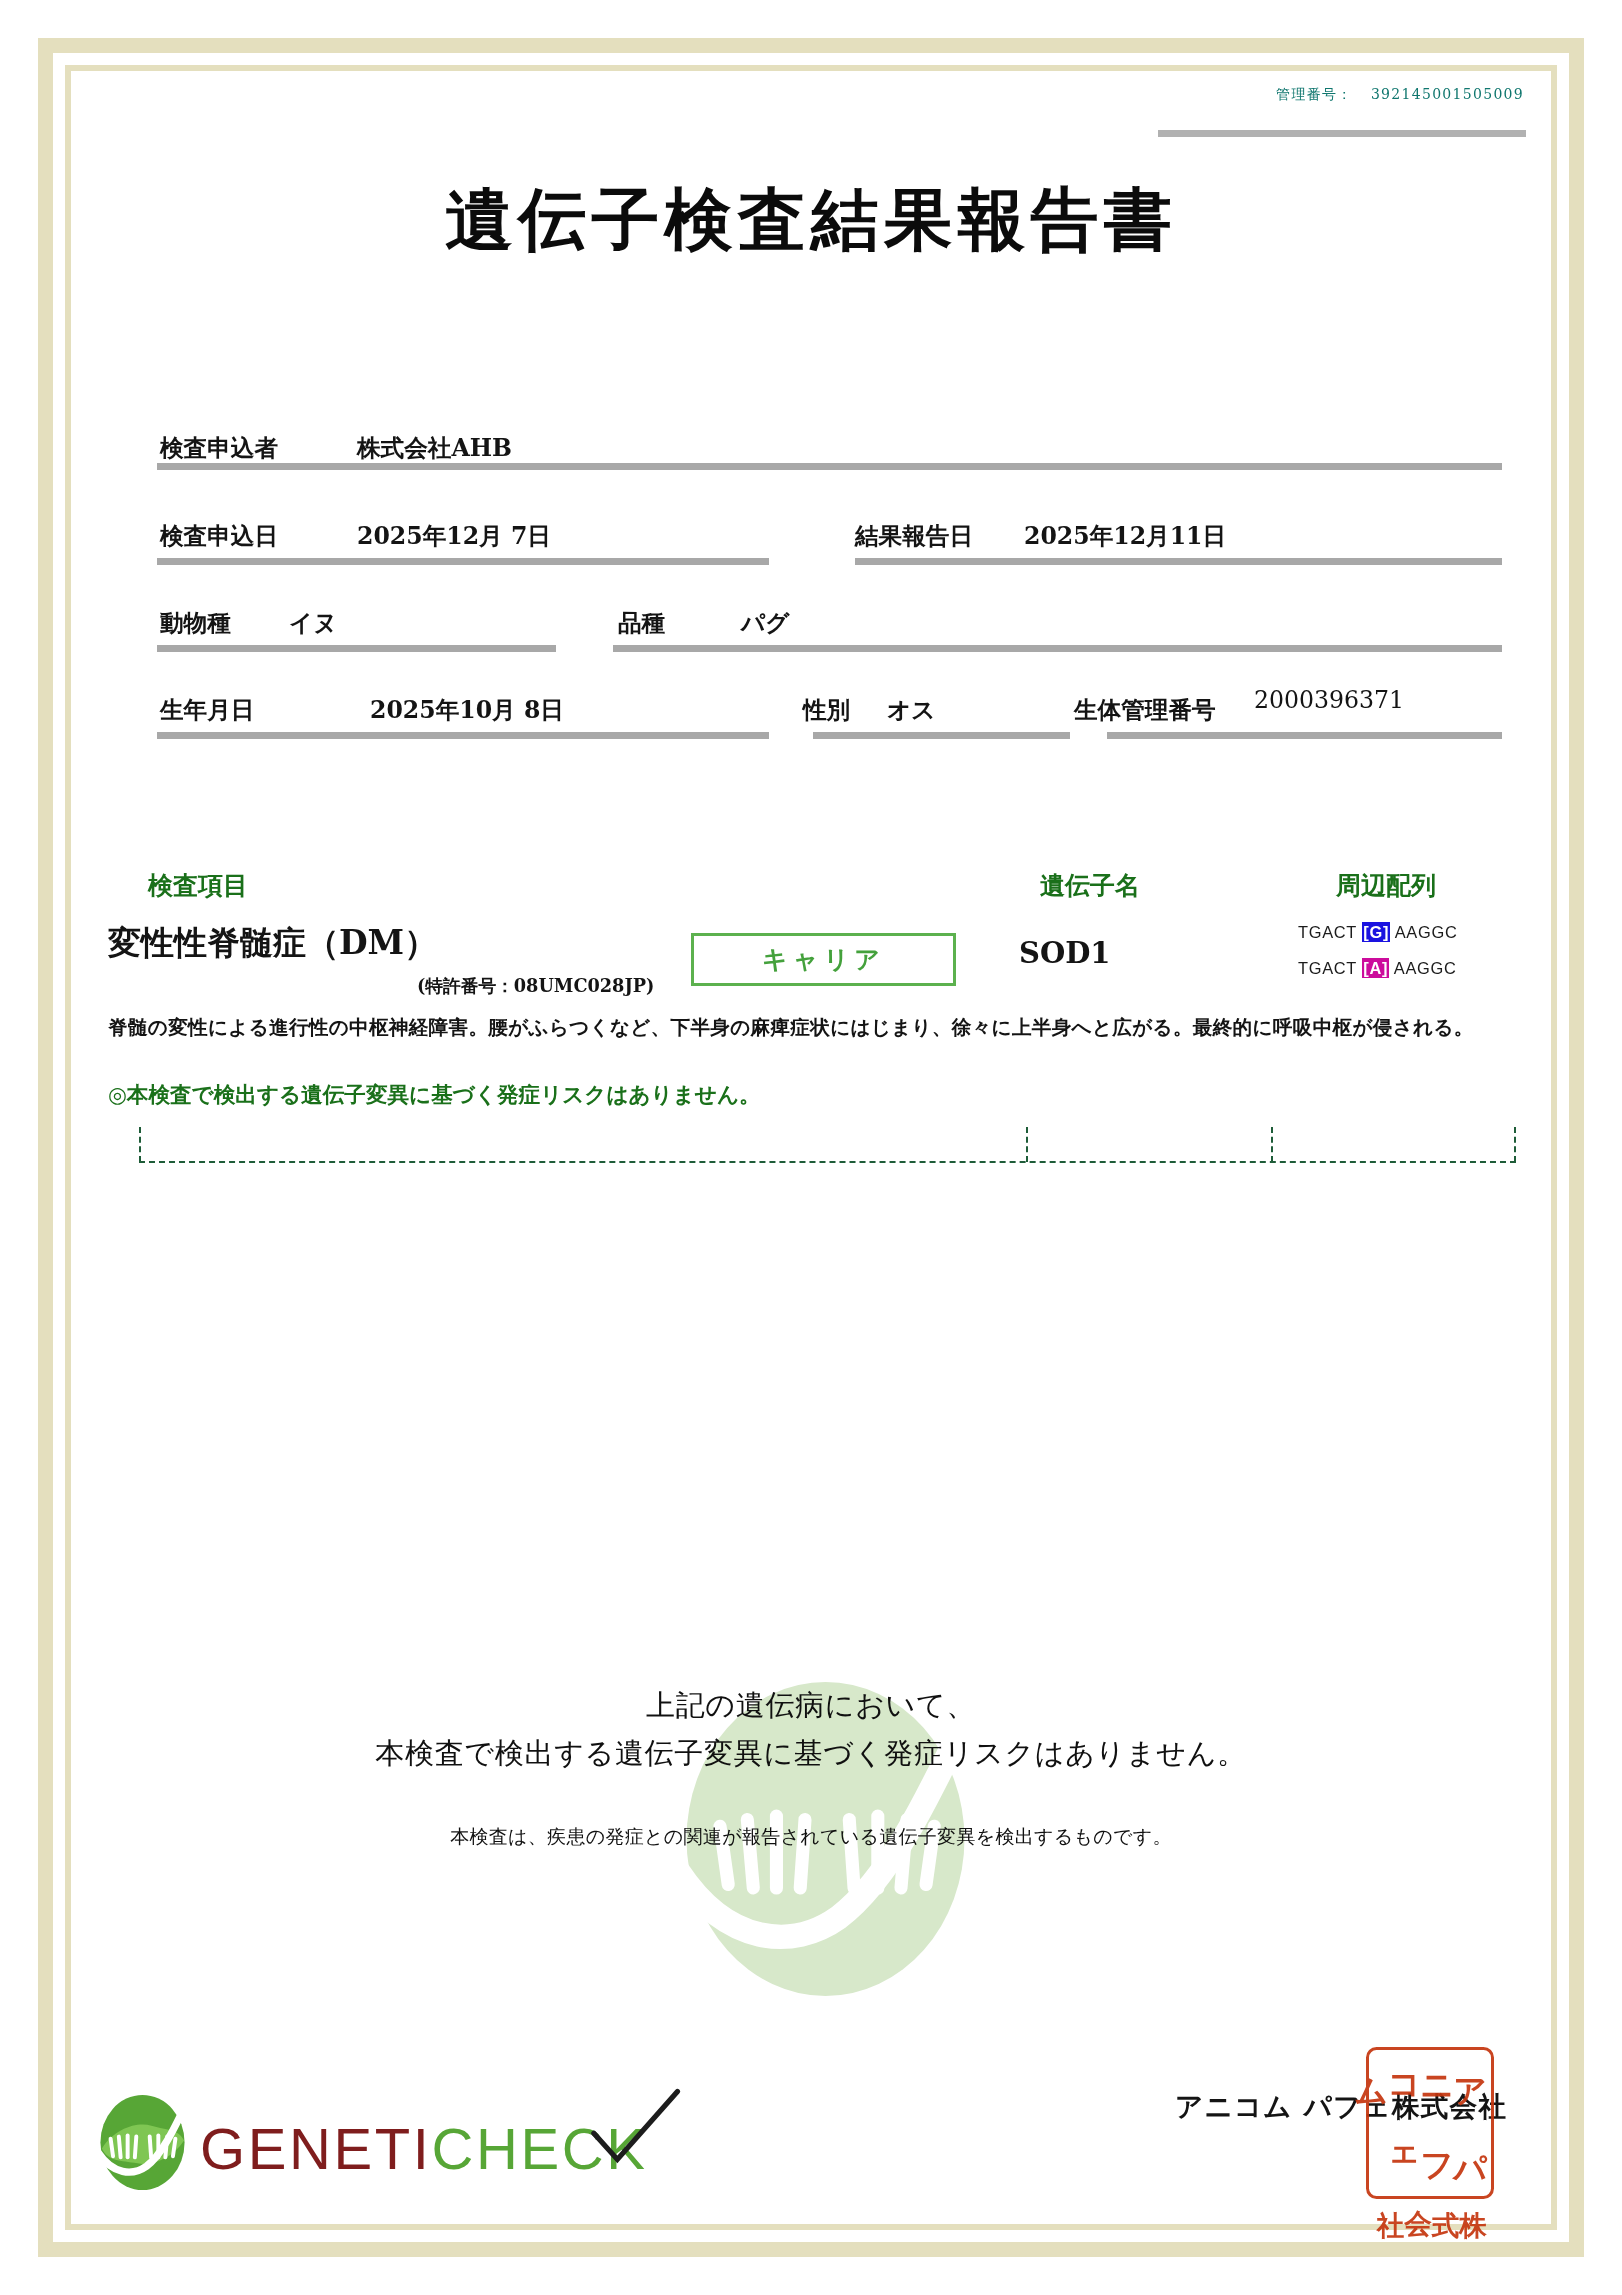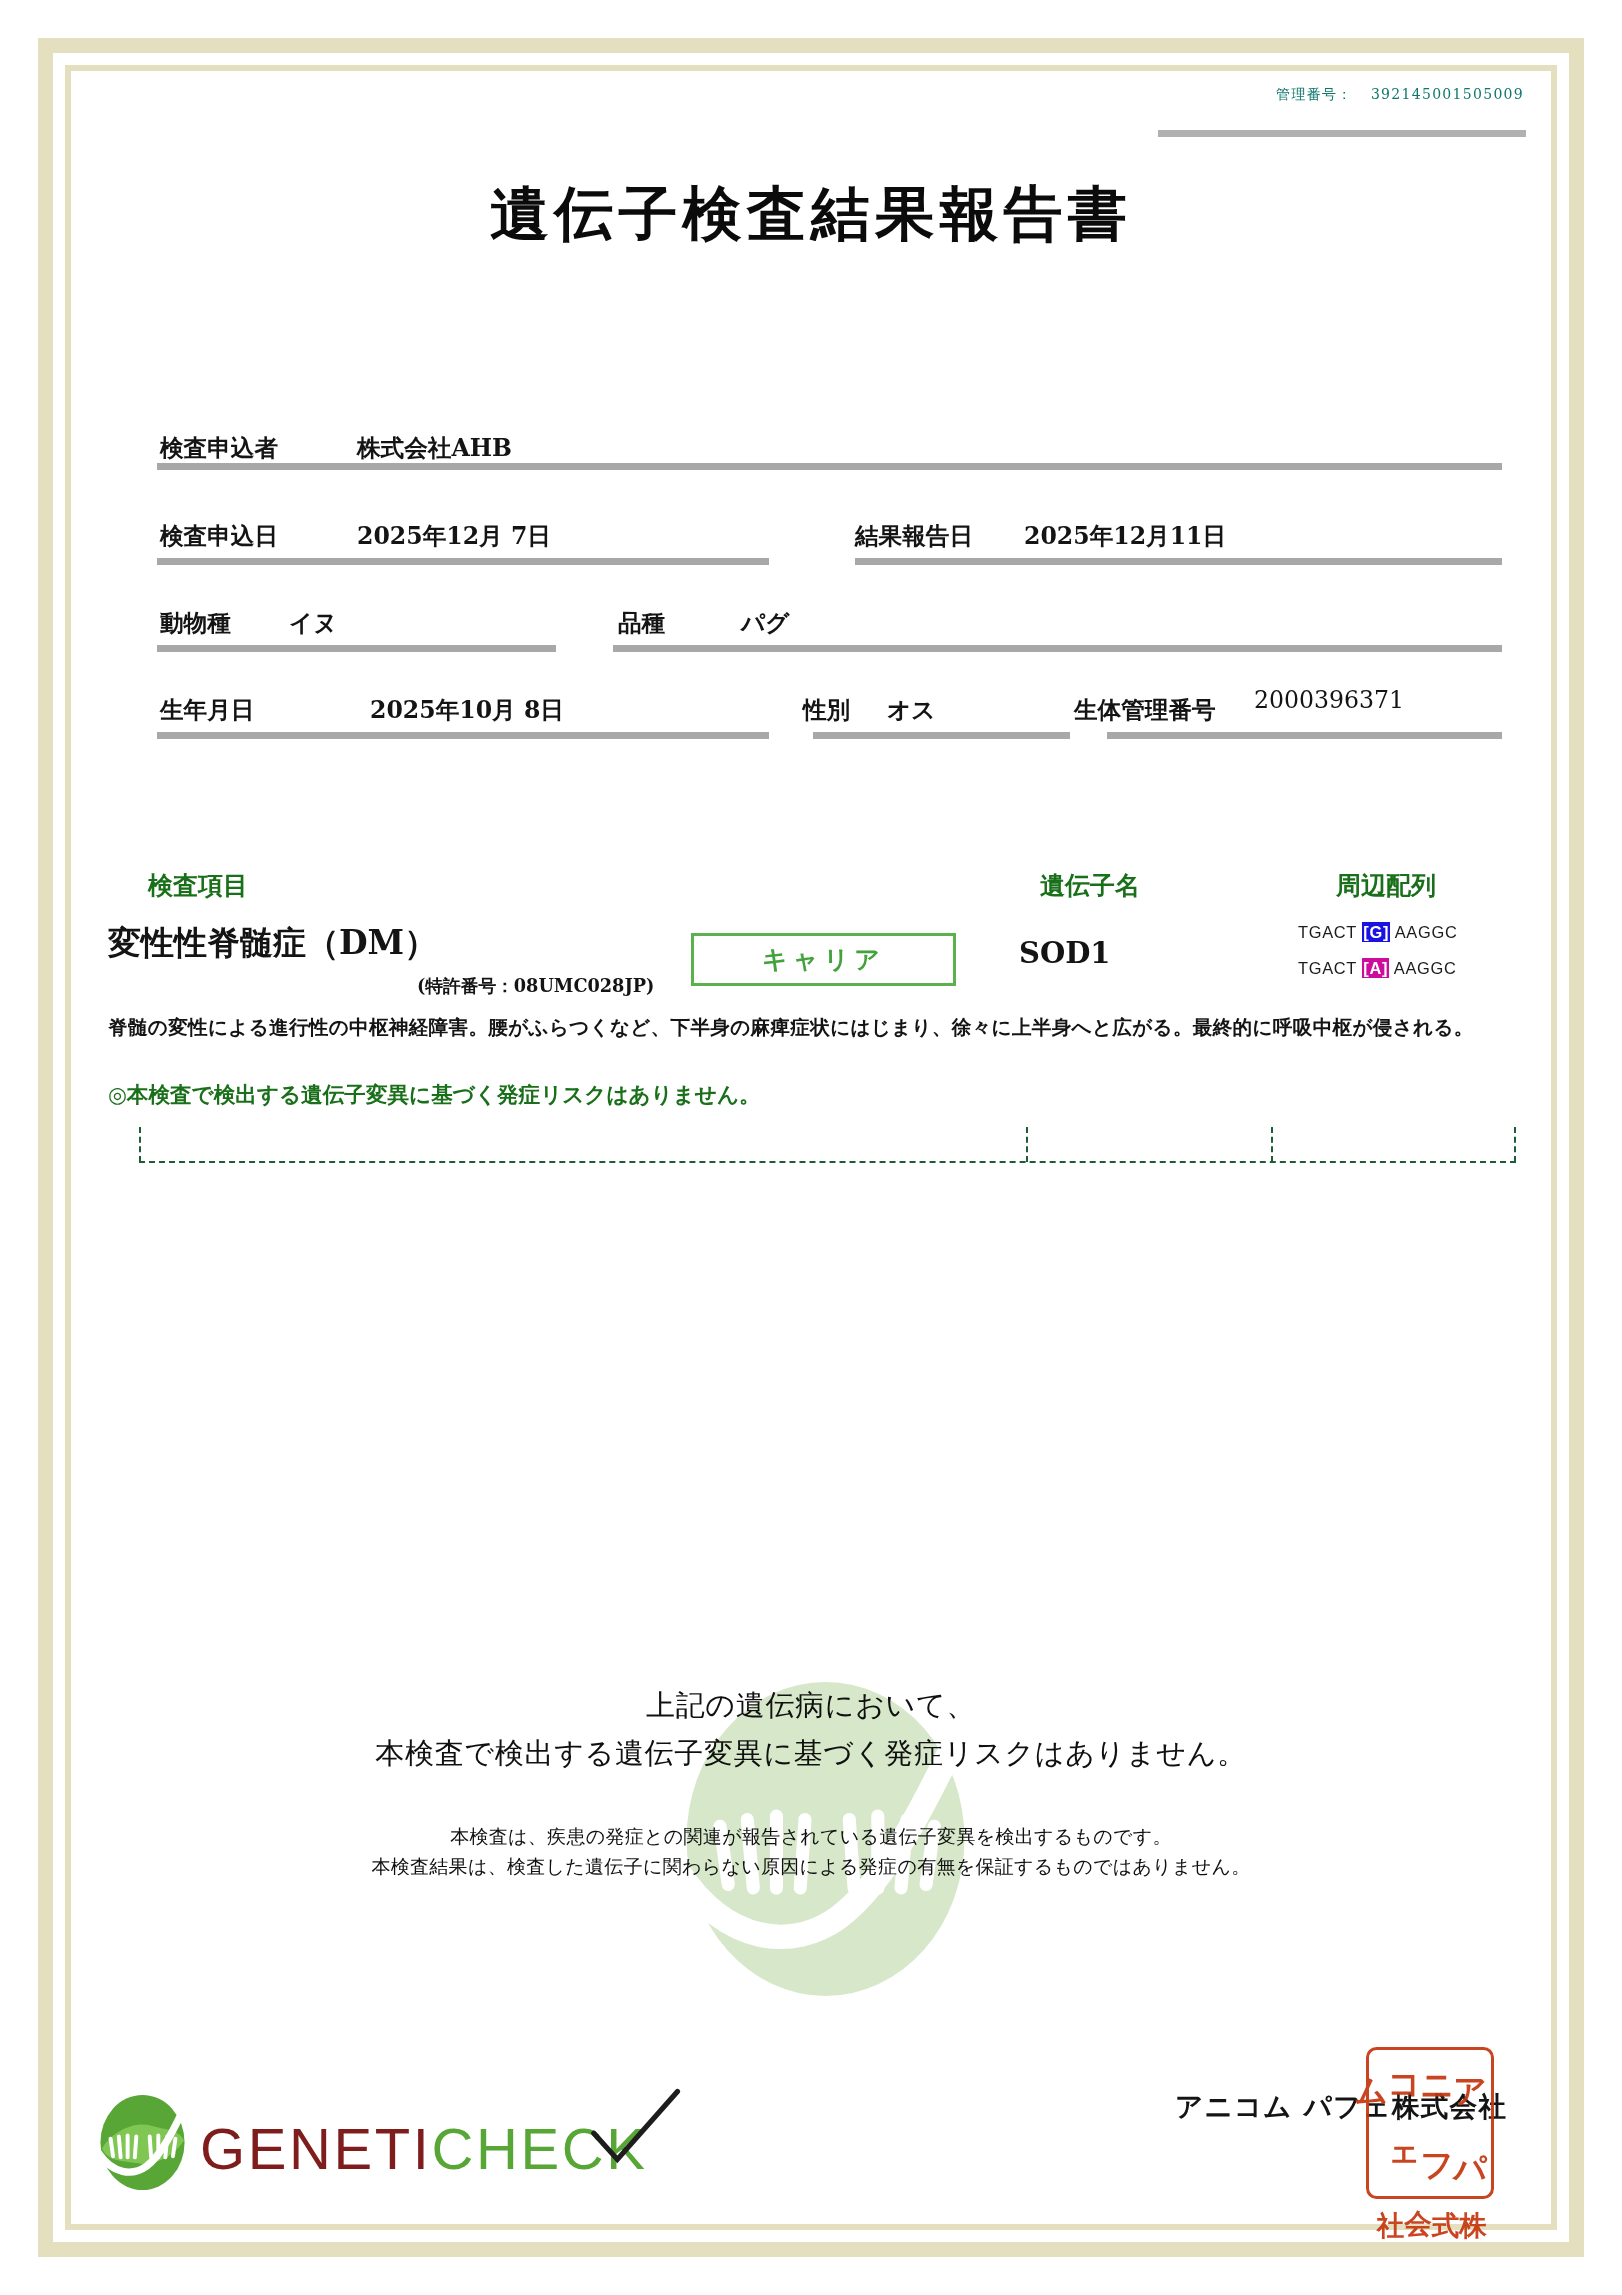--- a/index.html
+++ b/index.html
@@ -12,21 +12,21 @@
     border:15px solid var(--beige);pointer-events:none;}
   .frame-inner{position:absolute;top:65px;left:65px;right:65px;bottom:65px;
     border:6.5px solid var(--beige);pointer-events:none;}
 
   .abs{position:absolute;}
 
   
   .admin{top:86px;right:98px;font-size:14px;color:#0f766e;letter-spacing:1.3px;white-space:nowrap;}
   .admin .num{margin-left:18.3px;}
   .admin-bar{top:130px;left:1158px;width:368px;height:7.2px;background:#b1b1b1;}
-  .title{top:175px;left:0;width:100%;text-align:center;font-size:59px;font-weight:700;
+  .title{top:175px;left:0;width:100%;text-align:center;font-size:68px;font-weight:700;
     letter-spacing:5.2px;color:#0b0b0b;white-space:nowrap;}
 
   
   .flabel,.fvalue{font-size:23.6px;font-weight:700;white-space:nowrap;}
   .bar{height:6.5px;background:#a8a8a8;}
 
   
   .ghead{font-size:25px;font-weight:700;color:var(--green-dark);white-space:nowrap;margin-left:38px;}
   .disease{top:921px;left:108px;font-size:33px;font-weight:700;white-space:nowrap;}
   .patent{top:974px;left:417px;font-size:17.7px;font-weight:700;white-space:nowrap;}
@@ -156,21 +156,20 @@
         <rect x="144" y="84" width="8" height="50" rx="4" transform="rotate(5 148 109)"></rect>
         <rect x="160" y="88" width="8" height="44" rx="4" transform="rotate(8 164 110)"></rect>
       </g>
       <path class="swoosh" d="M10 120 C 40 165, 80 168, 108 148 C 140 124, 165 70, 192 14"></path>
     </svg>
   </div>
 
   <div class="abs summary sum-big sum1">上記の遺伝病において、</div>
   <div class="abs summary sum-small sum3">本検査は、疾患の発症との関連が報告されている遺伝子変異を検出するものです。</div>
   <div class="abs summary sum-big sum2">本検査で検出する遺伝子変異に基づく発症リスクはありません。</div>
-  <div class="abs summary sum-small sum4">本検査結果は、検査した遺伝子に関わらない原因による発症の有無を保証するものではありません。</div>
 
   <div class="abs footer-logo-ball">
     <svg class="logo-ball" viewBox="0 0 200 200" width="100%" height="100%">
       <ellipse class="ball" cx="100" cy="100" rx="85" ry="96"></ellipse>
       <path class="band" d="M18 112 C 45 70, 90 58, 118 66 C 152 76, 172 72, 184 96 C 160 132, 120 148, 90 142 C 55 136, 30 138, 18 112 Z"></path>
       <g class="slits">
         <rect x="34" y="88" width="8" height="44" rx="4" transform="rotate(-8 38 110)"></rect>
         <rect x="50" y="84" width="8" height="50" rx="4" transform="rotate(-5 54 109)"></rect>
         <rect x="66" y="82" width="8" height="52" rx="4"></rect>
         <rect x="82" y="84" width="8" height="50" rx="4" transform="rotate(4 86 109)"></rect>

